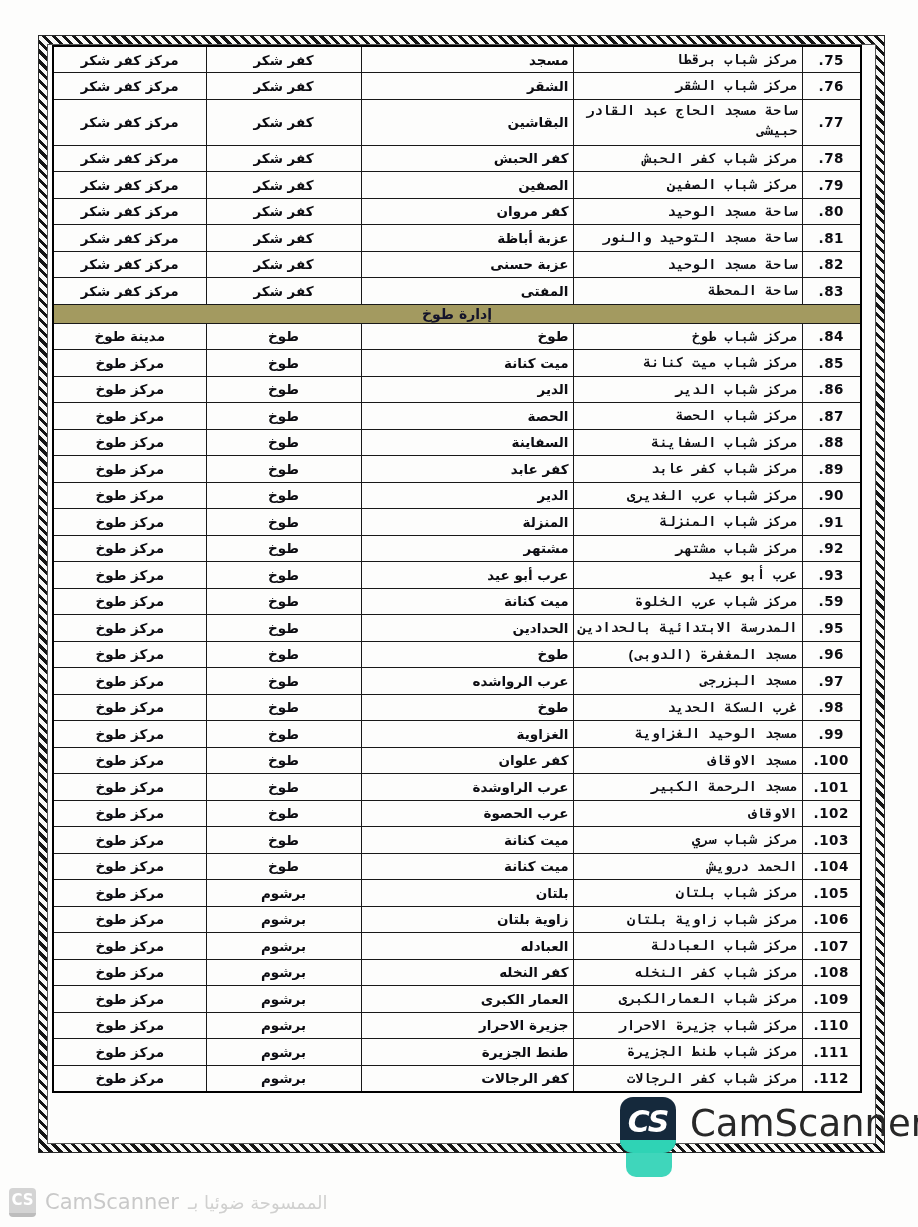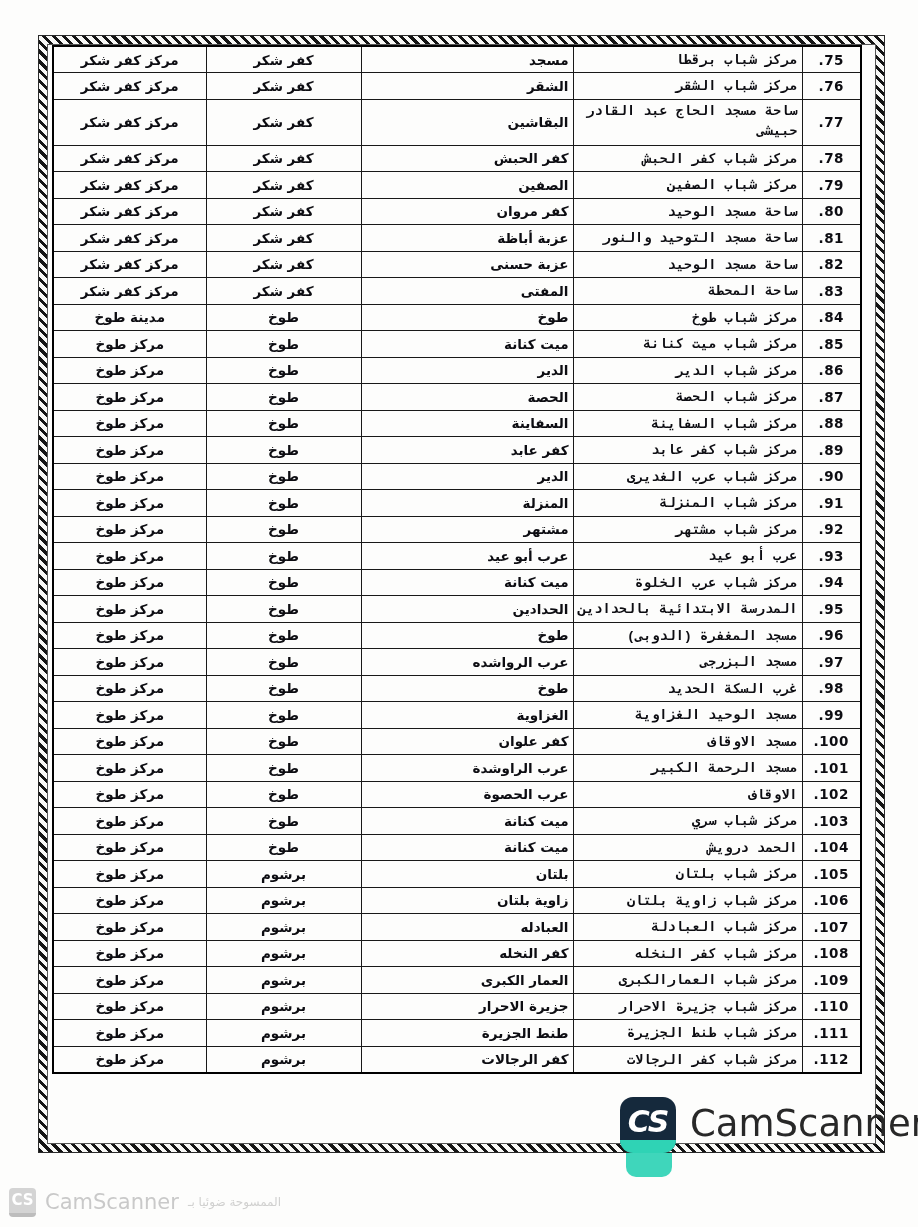--- a/index.html
+++ b/index.html
@@ -76,21 +76,21 @@
     position:absolute;left:9px;top:1186px;height:32px;
     display:flex;align-items:center;gap:9px;z-index:3;
   }
   .footer-cs{
     width:27px;height:25px;border-radius:4px;
     background:#d4d4d4;border-bottom:4px solid #bdbdbd;
     color:#ffffff;font-weight:bold;font-size:15px;
     display:flex;align-items:center;justify-content:center;
   }
   .footer-brand{font-size:21px;color:var(--footer_gray,#cbcbcb);}
-  .footer-arabic{font-size:12px;color:#d0d0cf;direction:rtl;}
+  .footer-arabic{font-size:18px;color:#d0d0cf;direction:rtl;}
 </style>
 </head>
 <body>
 
 <div class="frame">
   <div class="frame-inner"></div>
 </div>
 
 <table class="doc" dir="rtl">
   <colgroup>
@@ -157,20 +157,23 @@
         <td class="admin">كفر شكر</td>
         <td class="center">مركز كفر شكر</td>
       </tr>
       <tr>
         <td class="num">83.</td>
         <td class="name">ساحة المحطة</td>
         <td class="village">المفتى</td>
         <td class="admin">كفر شكر</td>
         <td class="center">مركز كفر شكر</td>
       </tr>
+      <tr class="band">
+        <td colspan="5">إدارة طوخ</td>
+      </tr>
       <tr>
         <td class="num">84.</td>
         <td class="name">مركز شباب طوخ</td>
         <td class="village">طوخ</td>
         <td class="admin">طوخ</td>
         <td class="center">مدينة طوخ</td>
       </tr>
       <tr>
         <td class="num">85.</td>
         <td class="name">مركز شباب ميت كنانة</td>
@@ -228,21 +231,21 @@
         <td class="center">مركز طوخ</td>
       </tr>
       <tr>
         <td class="num">93.</td>
         <td class="name">عرب أبو عيد</td>
         <td class="village">عرب أبو عيد</td>
         <td class="admin light">طوخ</td>
         <td class="center">مركز طوخ</td>
       </tr>
       <tr>
-        <td class="num">94.</td>
+        <td class="num">59.</td>
         <td class="name">مركز شباب عرب الخلوة</td>
         <td class="village">ميت كنانة</td>
         <td class="admin light">طوخ</td>
         <td class="center">مركز طوخ</td>
       </tr>
       <tr>
         <td class="num">95.</td>
         <td class="name">المدرسة الابتدائية بالحدادين</td>
         <td class="village">الحدادين</td>
         <td class="admin light">طوخ</td>

